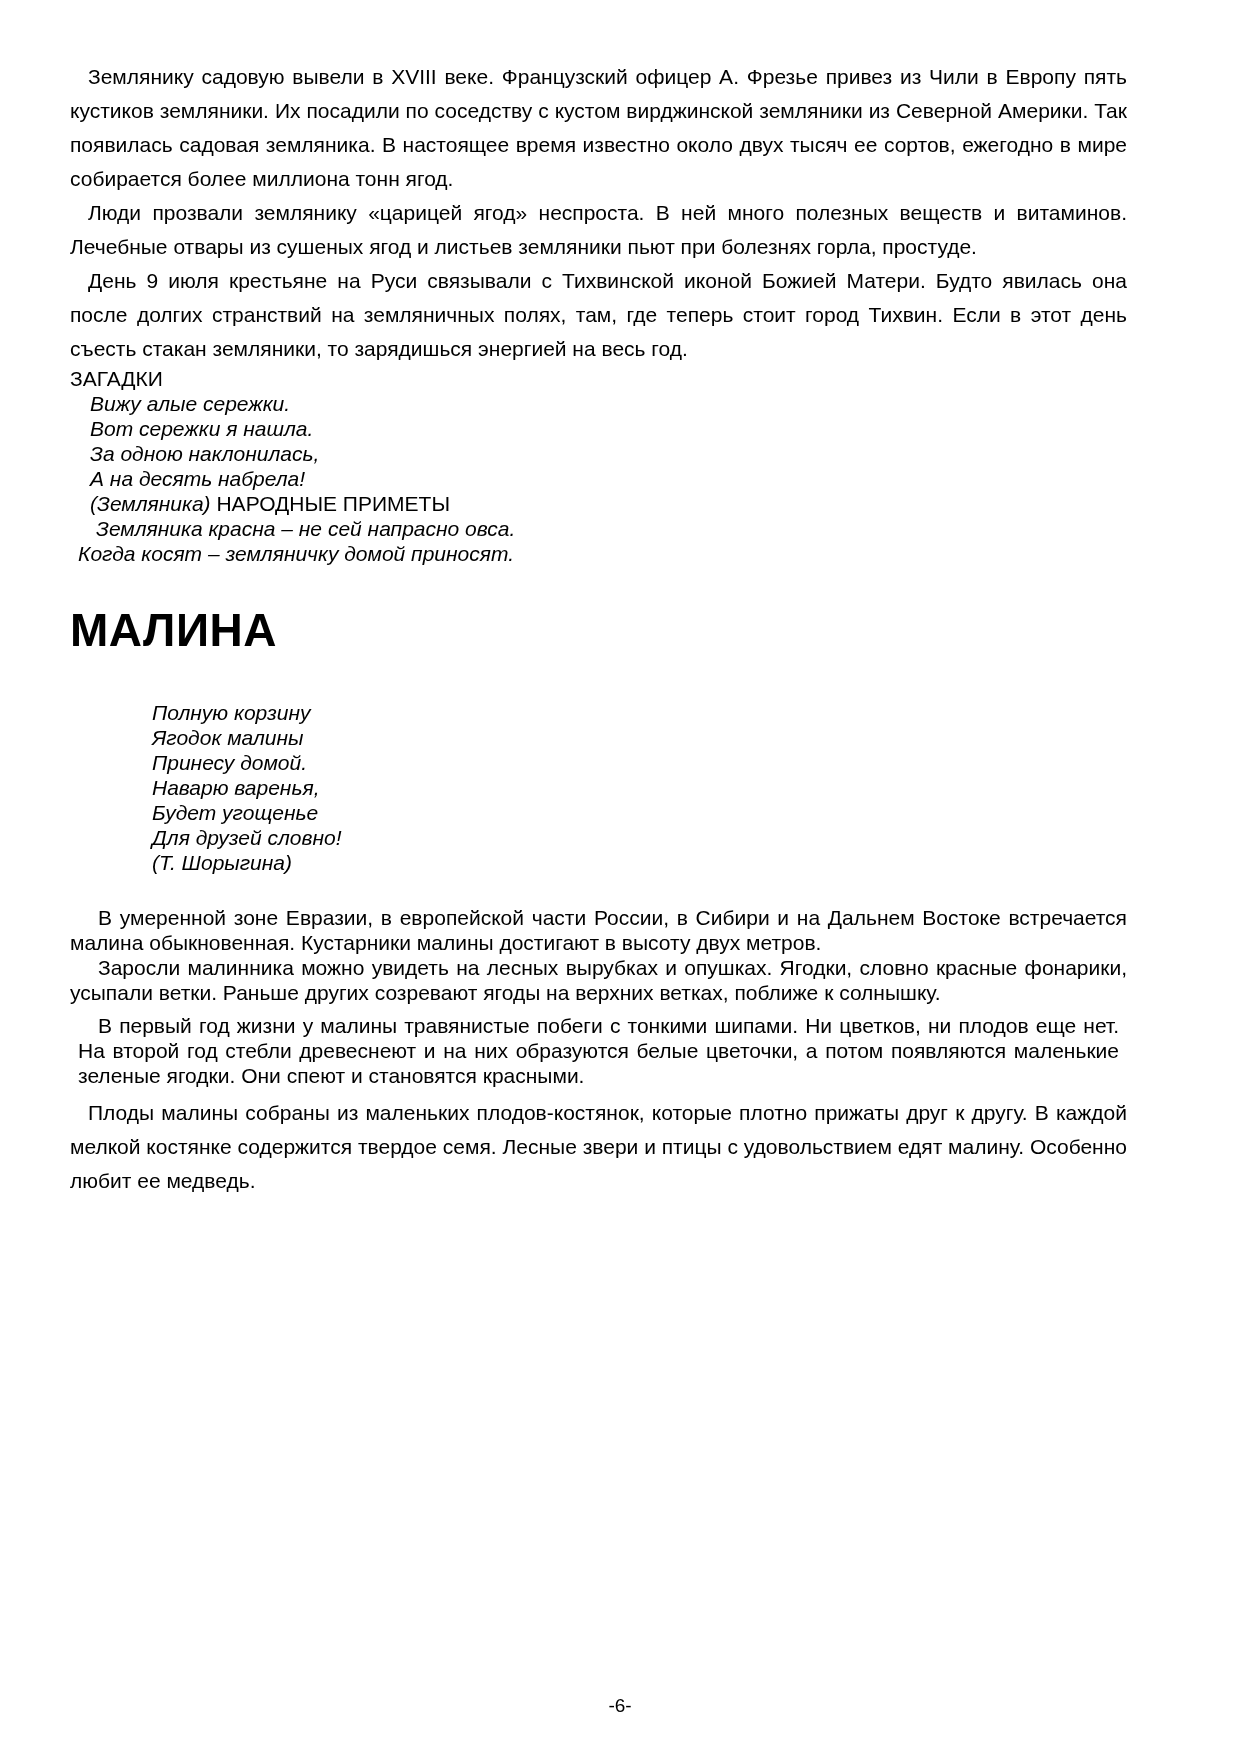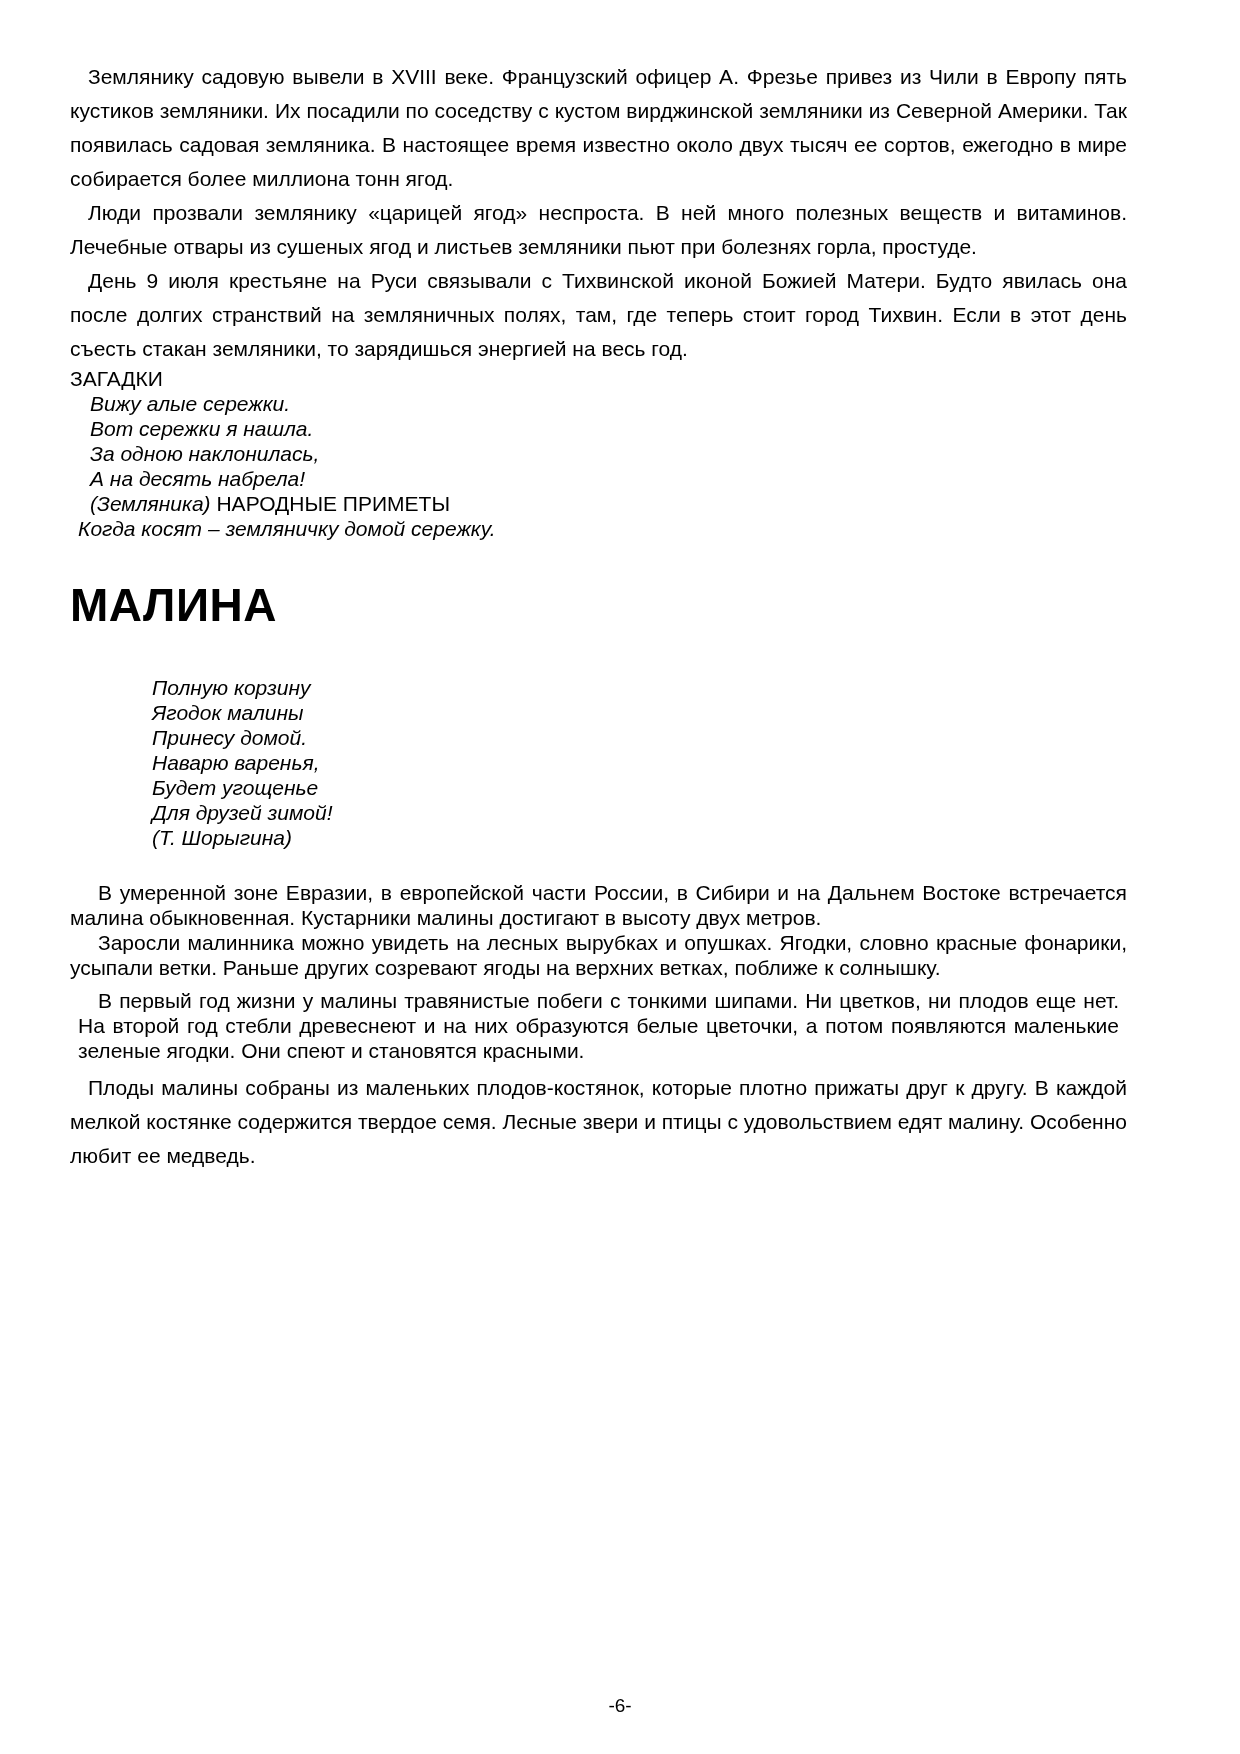--- a/index.html
+++ b/index.html
@@ -32,31 +32,32 @@
   <p class="p">Землянику садовую вывели в XVIII веке. Французский офицер А. Фрезье привез из Чили в Европу пять кустиков земляники. Их посадили по соседству с кустом вирджинской земляники из Северной Америки. Так появилась садовая земляника. В настоящее время известно около двух тысяч ее сортов, ежегодно в мире собирается более миллиона тонн ягод.</p>
   <p class="p">Люди прозвали землянику «царицей ягод» неспроста. В ней много полезных веществ и витаминов. Лечебные отвары из сушеных ягод и листьев земляники пьют при болезнях горла, простуде.</p>
   <p class="p">День 9 июля крестьяне на Руси связывали с Тихвинской иконой Божией Матери. Будто явилась она после долгих странствий на земляничных полях, там, где теперь стоит город Тихвин. Если в этот день съесть стакан земляники, то зарядишься энергией на весь год.</p>
 
   <p class="heading-small">ЗАГАДКИ</p>
   <p class="riddle">Вижу алые сережки.</p>
   <p class="riddle">Вот сережки я нашла.</p>
   <p class="riddle">За одною наклонилась,</p>
   <p class="riddle">А на десять набрела!</p>
   <p class="mixed-line"><span class="it">(Земляника)</span> <span>НАРОДНЫЕ ПРИМЕТЫ</span></p>
-  <p class="omen2">Когда косят – земляничку домой сережку.</p>
+  <p class="omen1">Земляника красна – не сей напрасно овса.</p>
+  <p class="omen2">Когда косят – земляничку домой приносят.</p>
 
   <h1 class="title">МАЛИНА</h1>
 
   <div class="poem">
     <p class="poem-line">Полную корзину</p>
     <p class="poem-line">Ягодок малины</p>
     <p class="poem-line">Принесу домой.</p>
     <p class="poem-line">Наварю варенья,</p>
     <p class="poem-line">Будет угощенье</p>
-    <p class="poem-line">Для друзей зимой!</p>
+    <p class="poem-line">Для друзей словно!</p>
     <p class="poem-line">(Т. Шорыгина)</p>
   </div>
 
   <div class="gap"></div>
 
   <p class="p2">В умеренной зоне Евразии, в европейской части России, в Сибири и на Дальнем Востоке встречается малина обыкновенная. Кустарники малины достигают в высоту двух метров.</p>
   <p class="p2">Заросли малинника можно увидеть на лесных вырубках и опушках. Ягодки, словно красные фонарики, усыпали ветки. Раньше других созревают ягоды на верхних ветках, поближе к солнышку.</p>
   <p class="p3">В первый год жизни у малины травянистые побеги с тонкими шипами. Ни цветков, ни плодов еще нет. На второй год стебли древеснеют и на них образуются белые цветочки, а потом появляются маленькие зеленые ягодки. Они спеют и становятся красными.</p>
   <p class="p">Плоды малины собраны из маленьких плодов-костянок, которые плотно прижаты друг к другу. В каждой мелкой костянке содержится твердое семя. Лесные звери и птицы с удовольствием едят малину. Особенно любит ее медведь.</p>
 

